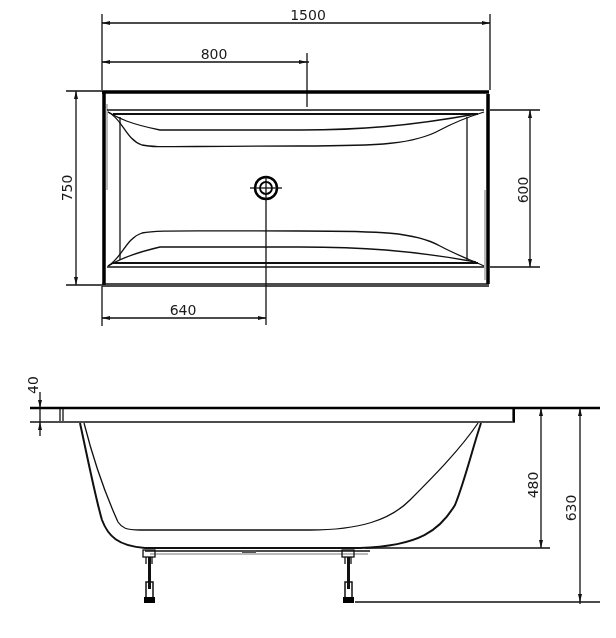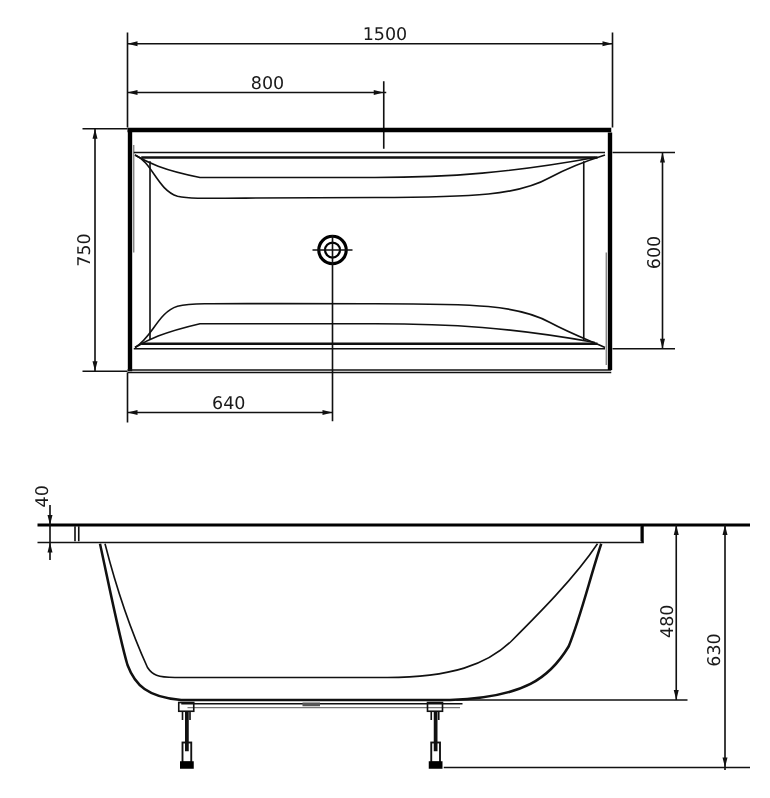--- a/index.html
+++ b/index.html
@@ -1,17 +1,17 @@
 <!DOCTYPE html>
 <html><head>
 <meta charset="utf-8">
 <style>
   html, body { margin: 0; padding: 0; background: #ffffff; }
   body { width: 616px; height: 638px; overflow: hidden; }
-  #drawing { position: absolute; left: 0; top: 12px; width: 616px; height: 472px; }
+  #drawing { position: absolute; left: 0; top: 0; width: 616px; height: 472px; }
   svg text { font-family: "DejaVu Sans", sans-serif; font-size: 14px; fill: #1a1a1a; }
   .thin { stroke: #111; stroke-width: 1.3; fill: none; }
   .med { stroke: #111; stroke-width: 2; fill: none; }
   .thick { stroke: #000; stroke-width: 3.5; fill: none; }
   .grey { stroke: #777; stroke-width: 1; fill: none; }
 </style>
 </head>
 <body>
 
 <div id="drawing">

